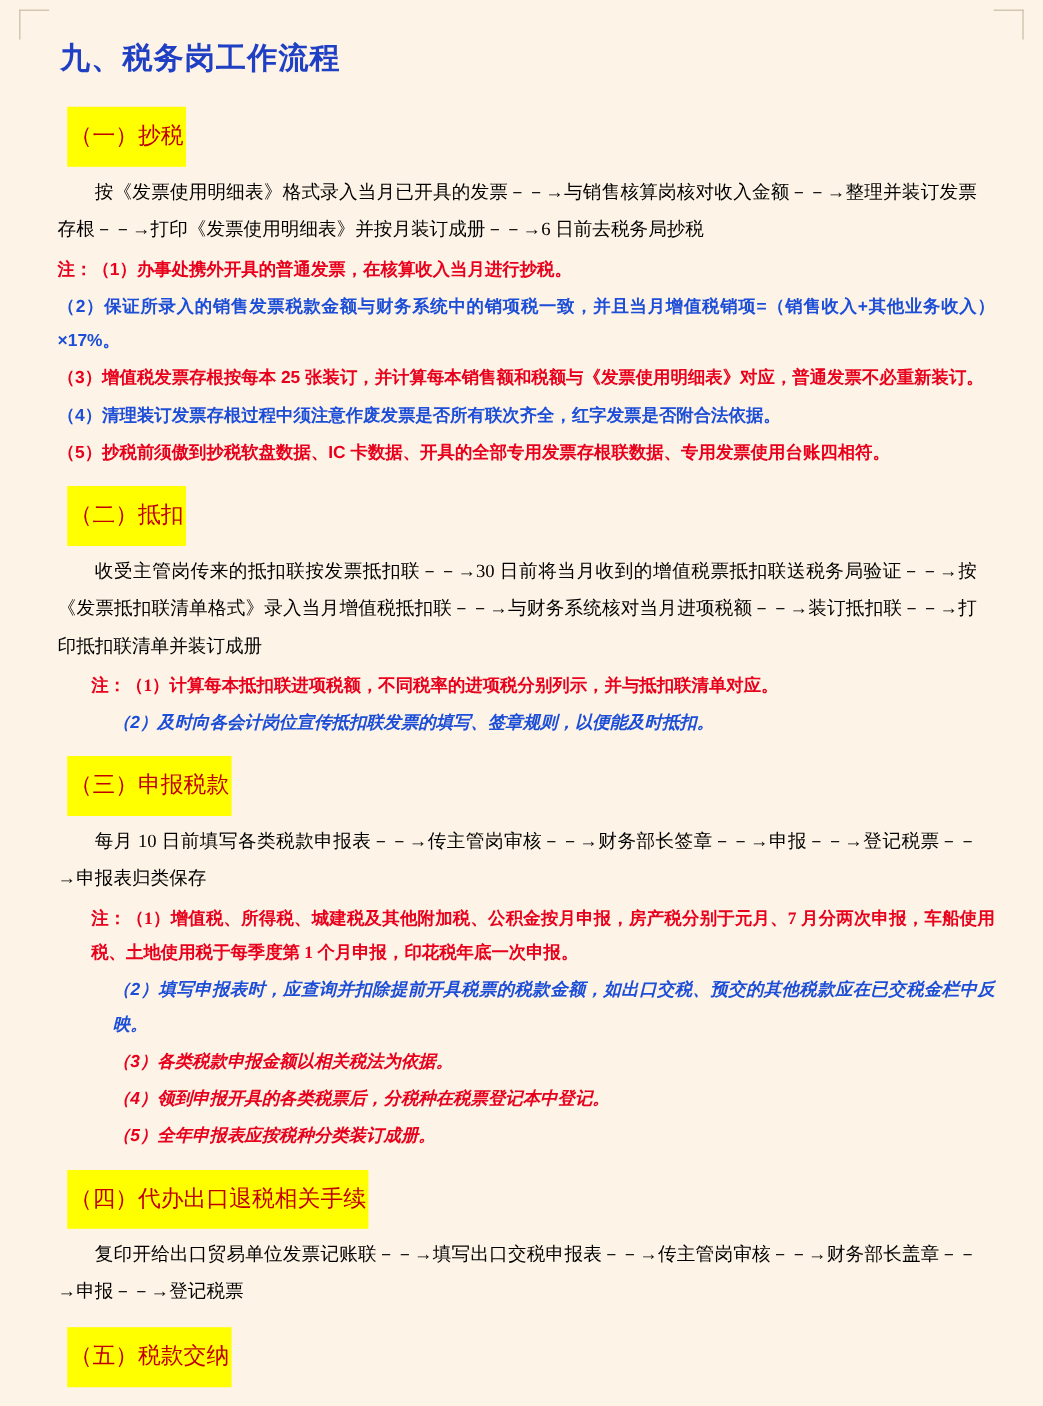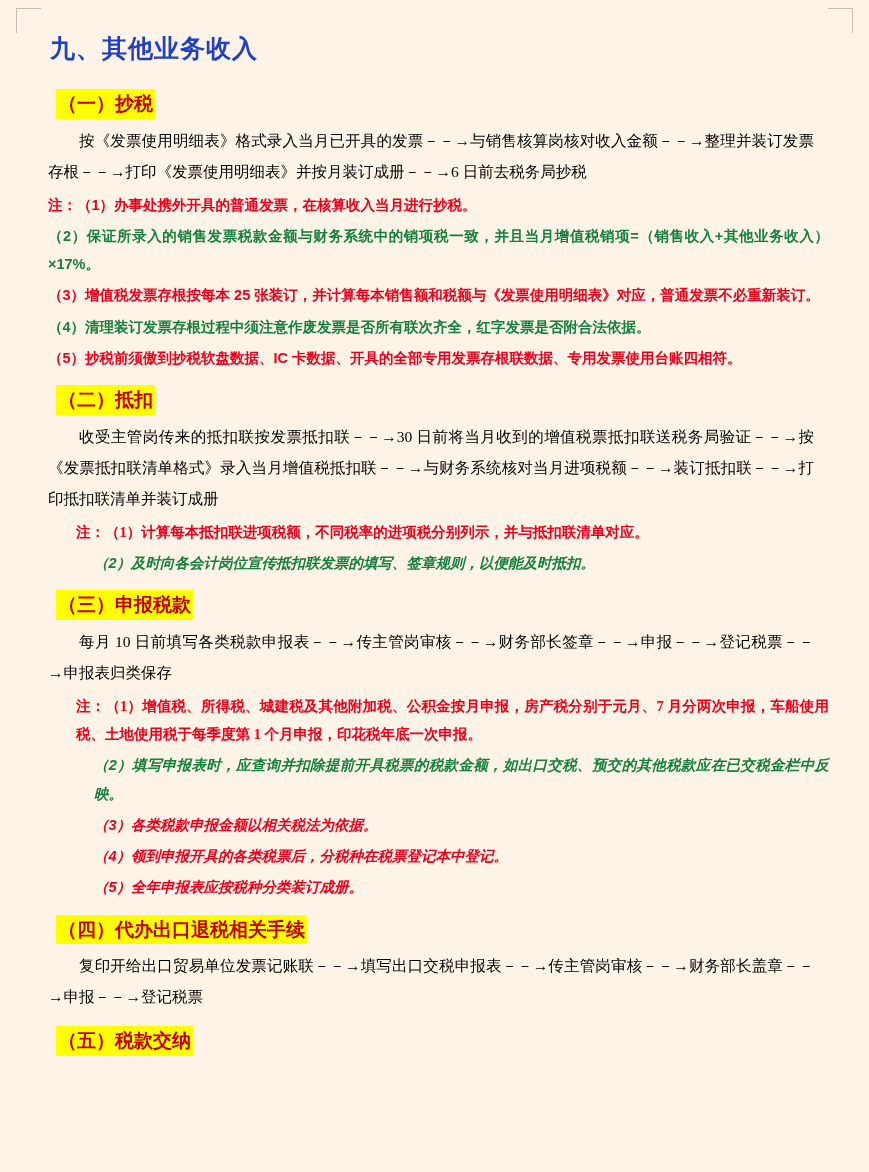--- a/index.html
+++ b/index.html
@@ -39,51 +39,51 @@
     font-weight: bold;
     color: #1f3fc4;
     margin: 18px 0 14px 8px;
     letter-spacing: 1px;
   }
   .sec-head {
     display: inline-block;
     background: #ffff00;
     color: #c00000;
     font-family: "Liberation Sans", sans-serif;
-    font-weight: bold;
+    font-weight: normal;
     font-size: 19px;
     line-height: 1.45;
-    padding: 1px 2px;
+    padding: 11px 2px;
     margin: 10px 0 4px 14px;
   }
   .body-par {
     font-family: "Liberation Serif", serif;
     font-size: 15.5px;
     color: #000;
     line-height: 2.0;
     text-indent: 2em;
     margin: 2px 15px 4px 6px;
     text-align: justify;
   }
   .note {
     font-family: "Liberation Sans", sans-serif;
     font-weight: bold;
     font-size: 14.5px;
     line-height: 1.95;
     margin: 3px 0 3px 6px;
     text-align: justify;
   }
   .note.red { color: #e8001c; }
-  .note.blue { color: #15803d; }
+  .note.blue { color: #1d4ed8; }
   .note.indent1 { padding-left: 28px; text-indent: 0; font-family: Liberation Serif, serif; }
   .note.indent2 { padding-left: 46px; text-indent: 0; font-style: italic; }
 </style>
 </head>
 <body>
 
 <div class="page">
   <span class="crop tl"></span>
   <span class="crop tr"></span>
 
-  <h1 class="doc-title">九、其他业务收入</h1>
+  <h1 class="doc-title">九、税务岗工作流程</h1>
 
   <div id="content"><div class="sec-head">（一）抄税</div><div class="body-par">按《发票使用明细表》格式录入当月已开具的发票－－→与销售核算岗核对收入金额－－→整理并装订发票存根－－→打印《发票使用明细表》并按月装订成册－－→6 日前去税务局抄税</div><div class="note red">注：（1）办事处携外开具的普通发票，在核算收入当月进行抄税。</div><div class="note blue">（2）保证所录入的销售发票税款金额与财务系统中的销项税一致，并且当月增值税销项=（销售收入+其他业务收入）×17%。</div><div class="note red">（3）增值税发票存根按每本 25 张装订，并计算每本销售额和税额与《发票使用明细表》对应，普通发票不必重新装订。</div><div class="note blue">（4）清理装订发票存根过程中须注意作废发票是否所有联次齐全，红字发票是否附合法依据。</div><div class="note red">（5）抄税前须傲到抄税软盘数据、IC 卡数据、开具的全部专用发票存根联数据、专用发票使用台账四相符。</div><div class="sec-head">（二）抵扣</div><div class="body-par">收受主管岗传来的抵扣联按发票抵扣联－－→30 日前将当月收到的增值税票抵扣联送税务局验证－－→按《发票抵扣联清单格式》录入当月增值税抵扣联－－→与财务系统核对当月进项税额－－→装订抵扣联－－→打印抵扣联清单并装订成册</div><div class="note red indent1">注：（1）计算每本抵扣联进项税额，不同税率的进项税分别列示，并与抵扣联清单对应。</div><div class="note blue indent2">（2）及时向各会计岗位宣传抵扣联发票的填写、签章规则，以便能及时抵扣。</div><div class="sec-head">（三）申报税款</div><div class="body-par">每月 10 日前填写各类税款申报表－－→传主管岗审核－－→财务部长签章－－→申报－－→登记税票－－→申报表归类保存</div><div class="note red indent1">注：（1）增值税、所得税、城建税及其他附加税、公积金按月申报，房产税分别于元月、7 月分两次申报，车船使用税、土地使用税于每季度第 1 个月申报，印花税年底一次申报。</div><div class="note blue indent2">（2）填写申报表时，应查询并扣除提前开具税票的税款金额，如出口交税、预交的其他税款应在已交税金栏中反映。</div><div class="note red indent2">（3）各类税款申报金额以相关税法为依据。</div><div class="note red indent2">（4）领到申报开具的各类税票后，分税种在税票登记本中登记。</div><div class="note red indent2">（5）全年申报表应按税种分类装订成册。</div><div class="sec-head">（四）代办出口退税相关手续</div><div class="body-par">复印开给出口贸易单位发票记账联－－→填写出口交税申报表－－→传主管岗审核－－→财务部长盖章－－→申报－－→登记税票</div><div class="sec-head">（五）税款交纳</div></div>
 </div>
 
 </body></html>

